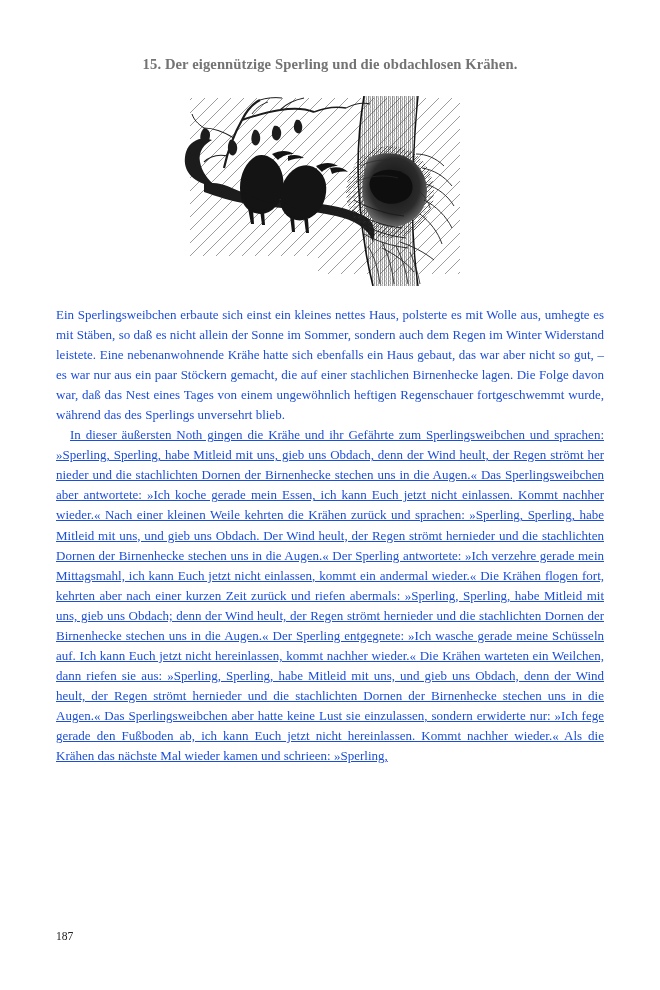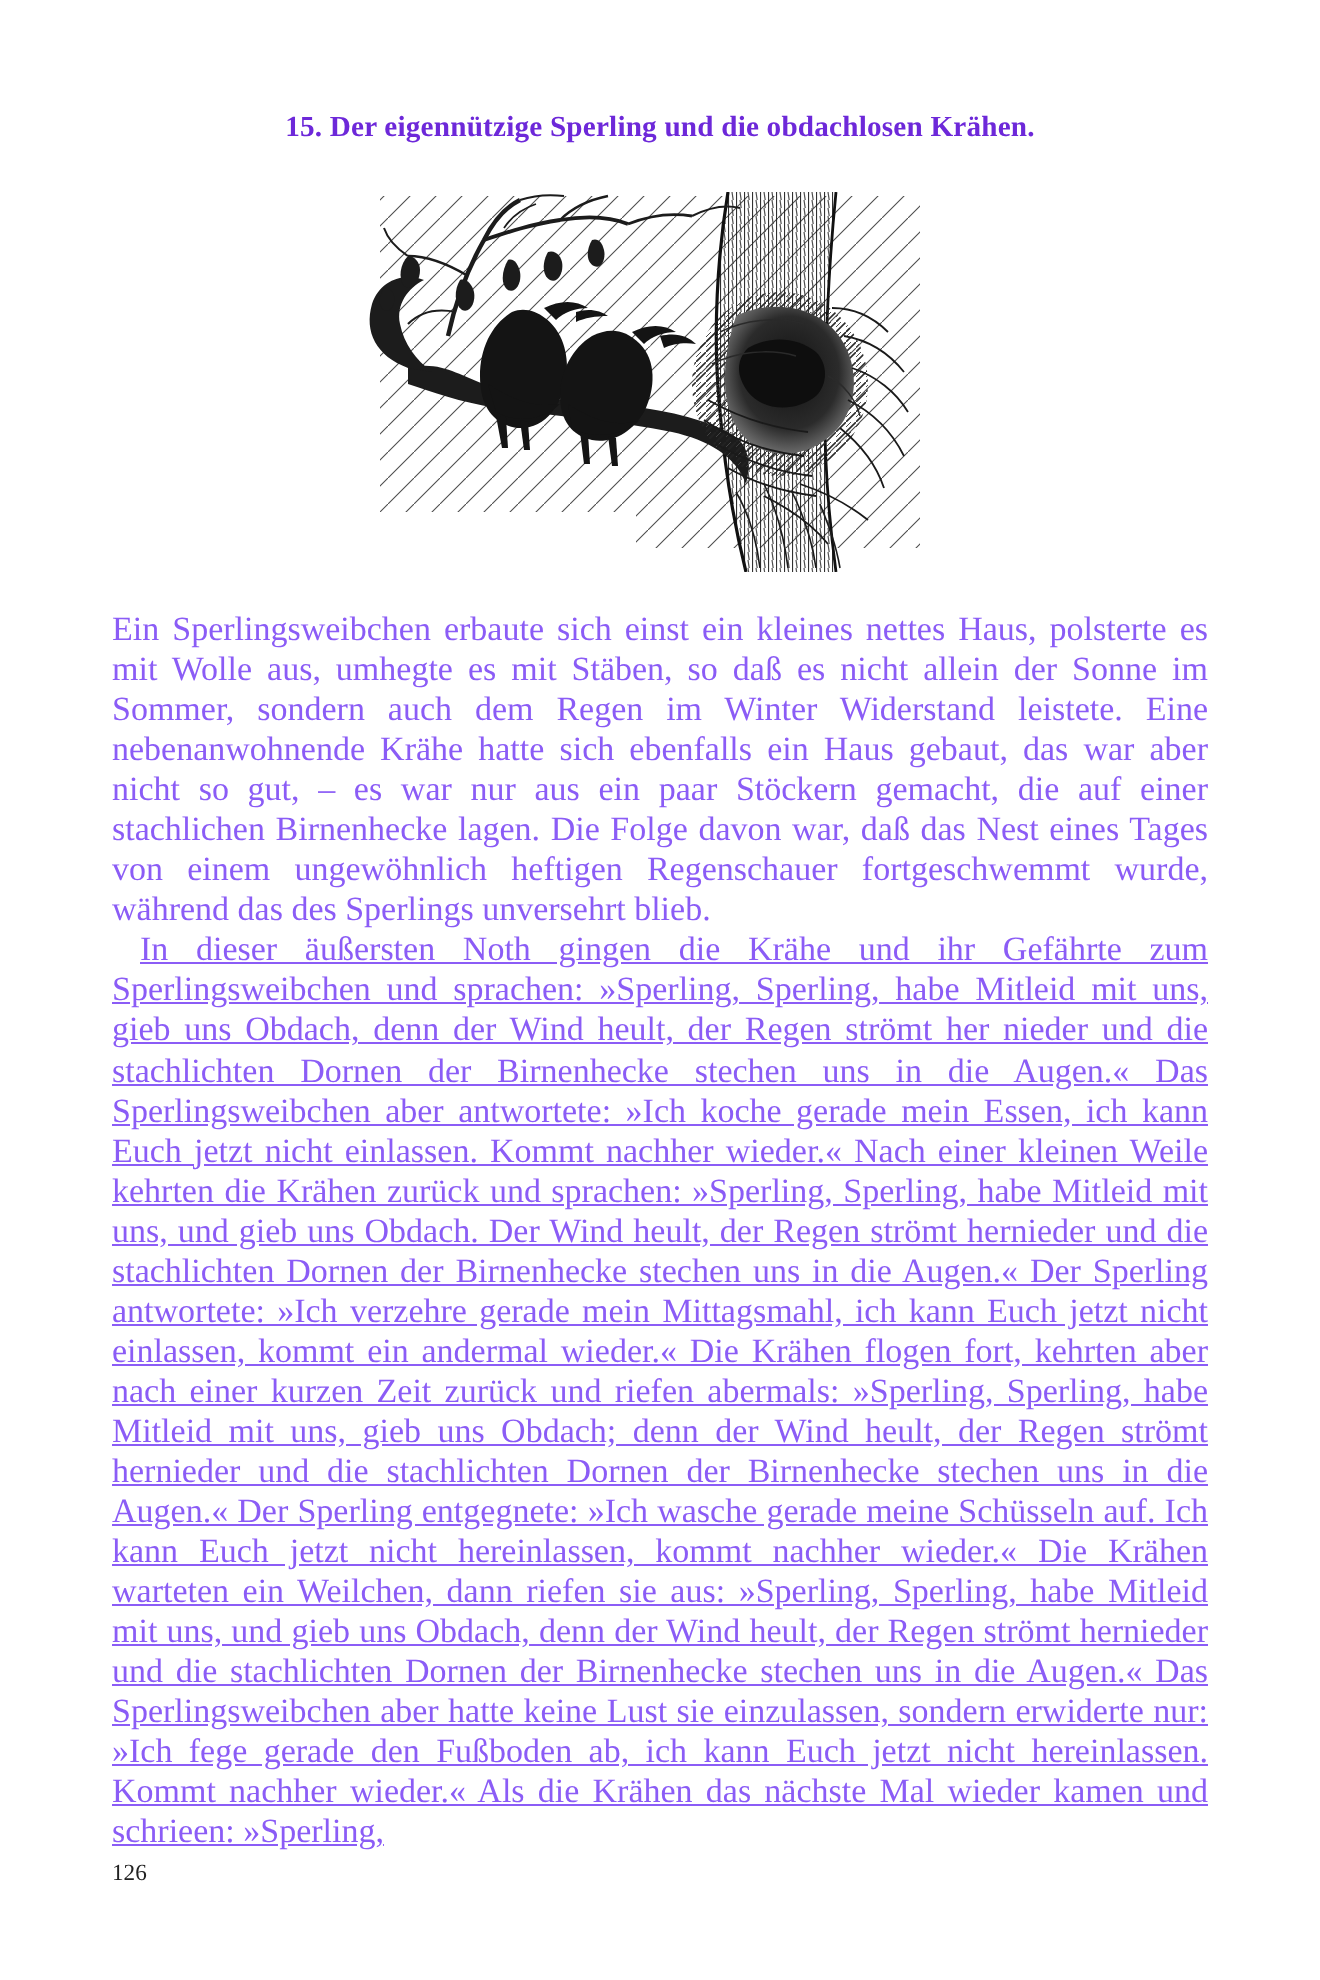--- a/index.html
+++ b/index.html
@@ -23,44 +23,44 @@
   }
   .title {
     position: absolute;
     left: 56px;
     top: 56px;
     width: 548px;
     text-align: center;
     font-weight: bold;
     font-size: 14.6px;
     letter-spacing: 0.1px;
-    color: #6d28d9;
+    color: #737373;
   }
   .figure {
     position: absolute;
     left: 168px;
     top: 96px;
     width: 292px;
     height: 190px;
   }
   .figure svg {
     display: block;
     width: 292px;
     height: 190px;
   }
   .body-text {
     position: absolute;
     left: 56px;
     top: 305px;
     width: 548px;
-    font-size: 17px;
+    font-size: 13px;
     line-height: 20.05px;
     text-align: justify;
     text-justify: inter-word;
-    color: #8b5cf6;
+    color: #1d4ed8;
     -webkit-hyphens: none;
     hyphens: none;
   }
   .body-text p {
     margin: 0;
     text-indent: 0;
   }
   .body-text p.indented {
     text-indent: 14px;
     text-decoration: underline;
@@ -196,15 +196,15 @@
         </g>
       </g>
     </svg>
   </div>
 
   <div class="body-text">
     <p>Ein Sperlingsweibchen erbaute sich einst ein kleines nettes Haus, polsterte es mit Wolle aus, umhegte es mit Stäben, so daß es nicht allein der Sonne im Sommer, sondern auch dem Regen im Winter Widerstand leistete. Eine nebenanwohnende Krähe hatte sich ebenfalls ein Haus gebaut, das war aber nicht so gut, – es war nur aus ein paar Stöckern gemacht, die auf einer stachlichen Birnenhecke lagen. Die Folge davon war, daß das Nest eines Tages von einem ungewöhnlich heftigen Regenschauer fortgeschwemmt wurde, während das des Sperlings unversehrt blieb.</p>
     <p class="indented">In dieser äußersten Noth gingen die Krähe und ihr Gefährte zum Sperlingsweibchen und sprachen: »Sperling, Sperling, habe Mitleid mit uns, gieb uns Obdach, denn der Wind heult, der Regen strömt her nieder und die stachlichten Dornen der Birnenhecke stechen uns in die Augen.« Das Sperlingsweibchen aber antwortete: »Ich koche gerade mein Essen, ich kann Euch jetzt nicht einlassen. Kommt nachher wieder.« Nach einer kleinen Weile kehrten die Krähen zurück und sprachen: »Sperling, Sperling, habe Mitleid mit uns, und gieb uns Obdach. Der Wind heult, der Regen strömt hernieder und die stachlichten Dornen der Birnenhecke stechen uns in die Augen.« Der Sperling antwortete: »Ich verzehre gerade mein Mittagsmahl, ich kann Euch jetzt nicht einlassen, kommt ein andermal wieder.« Die Krähen flogen fort, kehrten aber nach einer kurzen Zeit zurück und riefen abermals: »Sperling, Sperling, habe Mitleid mit uns, gieb uns Obdach; denn der Wind heult, der Regen strömt hernieder und die stachlichten Dornen der Birnenhecke stechen uns in die Augen.« Der Sperling entgegnete: »Ich wasche gerade meine Schüsseln auf. Ich kann Euch jetzt nicht hereinlassen, kommt nachher wieder.« Die Krähen warteten ein Weilchen, dann riefen sie aus: »Sperling, Sperling, habe Mitleid mit uns, und gieb uns Obdach, denn der Wind heult, der Regen strömt hernieder und die stachlichten Dornen der Birnenhecke stechen uns in die Augen.« Das Sperlingsweibchen aber hatte keine Lust sie einzulassen, sondern erwiderte nur: »Ich fege gerade den Fußboden ab, ich kann Euch jetzt nicht hereinlassen. Kommt nachher wieder.« Als die Krähen das nächste Mal wieder kamen und schrieen: »Sperling,</p>
   </div>
 
-  <div class="folio">126</div>
+  <div class="folio">187</div>
 
 </div>
 
 </body></html>

